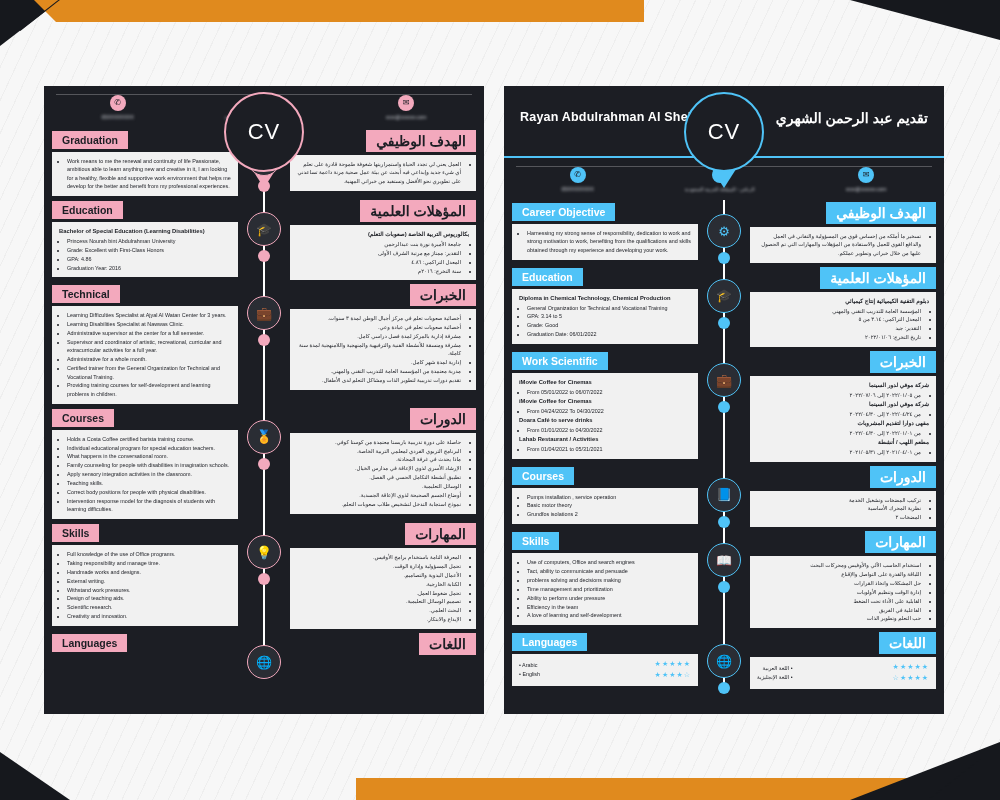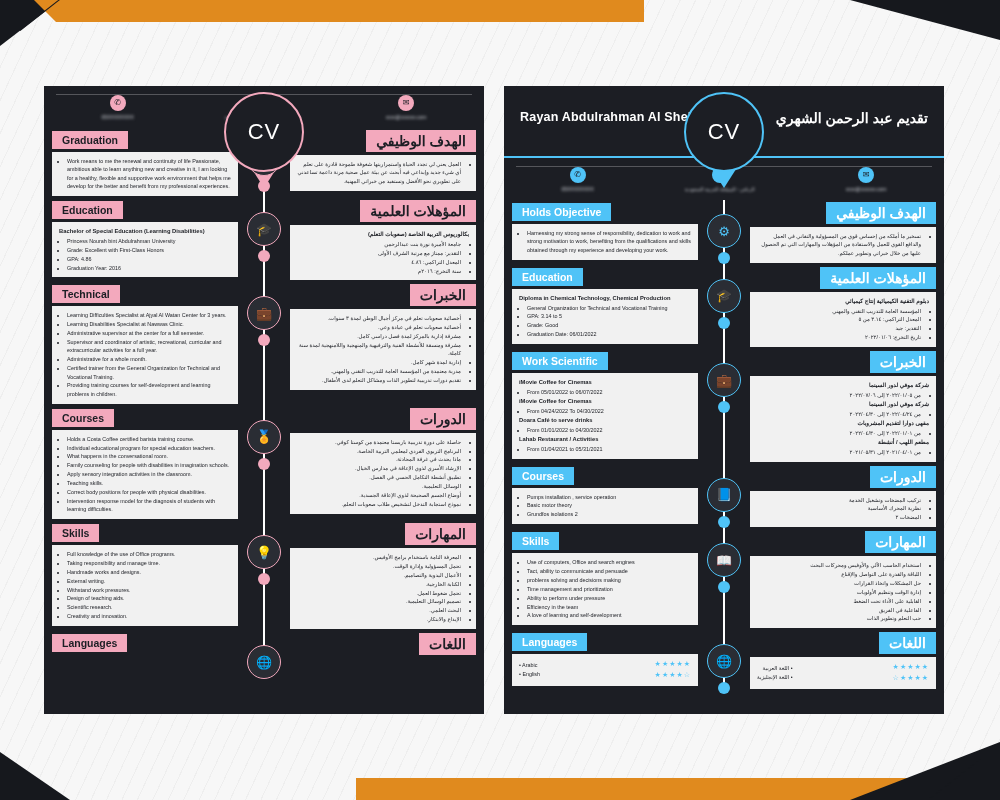--- a/index.html
+++ b/index.html
@@ -377,21 +377,21 @@
           <div class="contact-text blurred">الرياض - المملكة العربية السعودية</div>
         </div>
         <div class="contact-item">
           <div class="contact-dot">✉</div>
           <div class="contact-text blurred">xxxx@xxxxxx.com</div>
         </div>
       </div>
       <div class="cv-body">
         <div class="timeline"></div>
         <div class="section sec-objective">
-          <div class="col col-left"><div class="sec-title">Holds Objective</div><div class="card">
+          <div class="col col-left"><div class="sec-title">Career Objective</div><div class="card">
               <ul>
                 <li>Harnessing my strong sense of responsibility, dedication to work and strong motivation to work, benefiting from the qualifications and skills obtained through my experience and developing your work.</li>
               </ul>
             </div></div>
           <div class="col col-right"><div class="sec-title ar">الهدف الوظيفي</div><div class="card rtl">
               <ul>
                 <li>تسخير ما أملكه من إحساس قوي من المسؤولية والتفاني في العمل والدافع القوي للعمل والاستفادة من المؤهلات والمهارات التي تم الحصول عليها من خلال خبراتي وتطوير عملكم.</li>
               </ul>
             </div></div>
           <div class="node">⚙</div>

